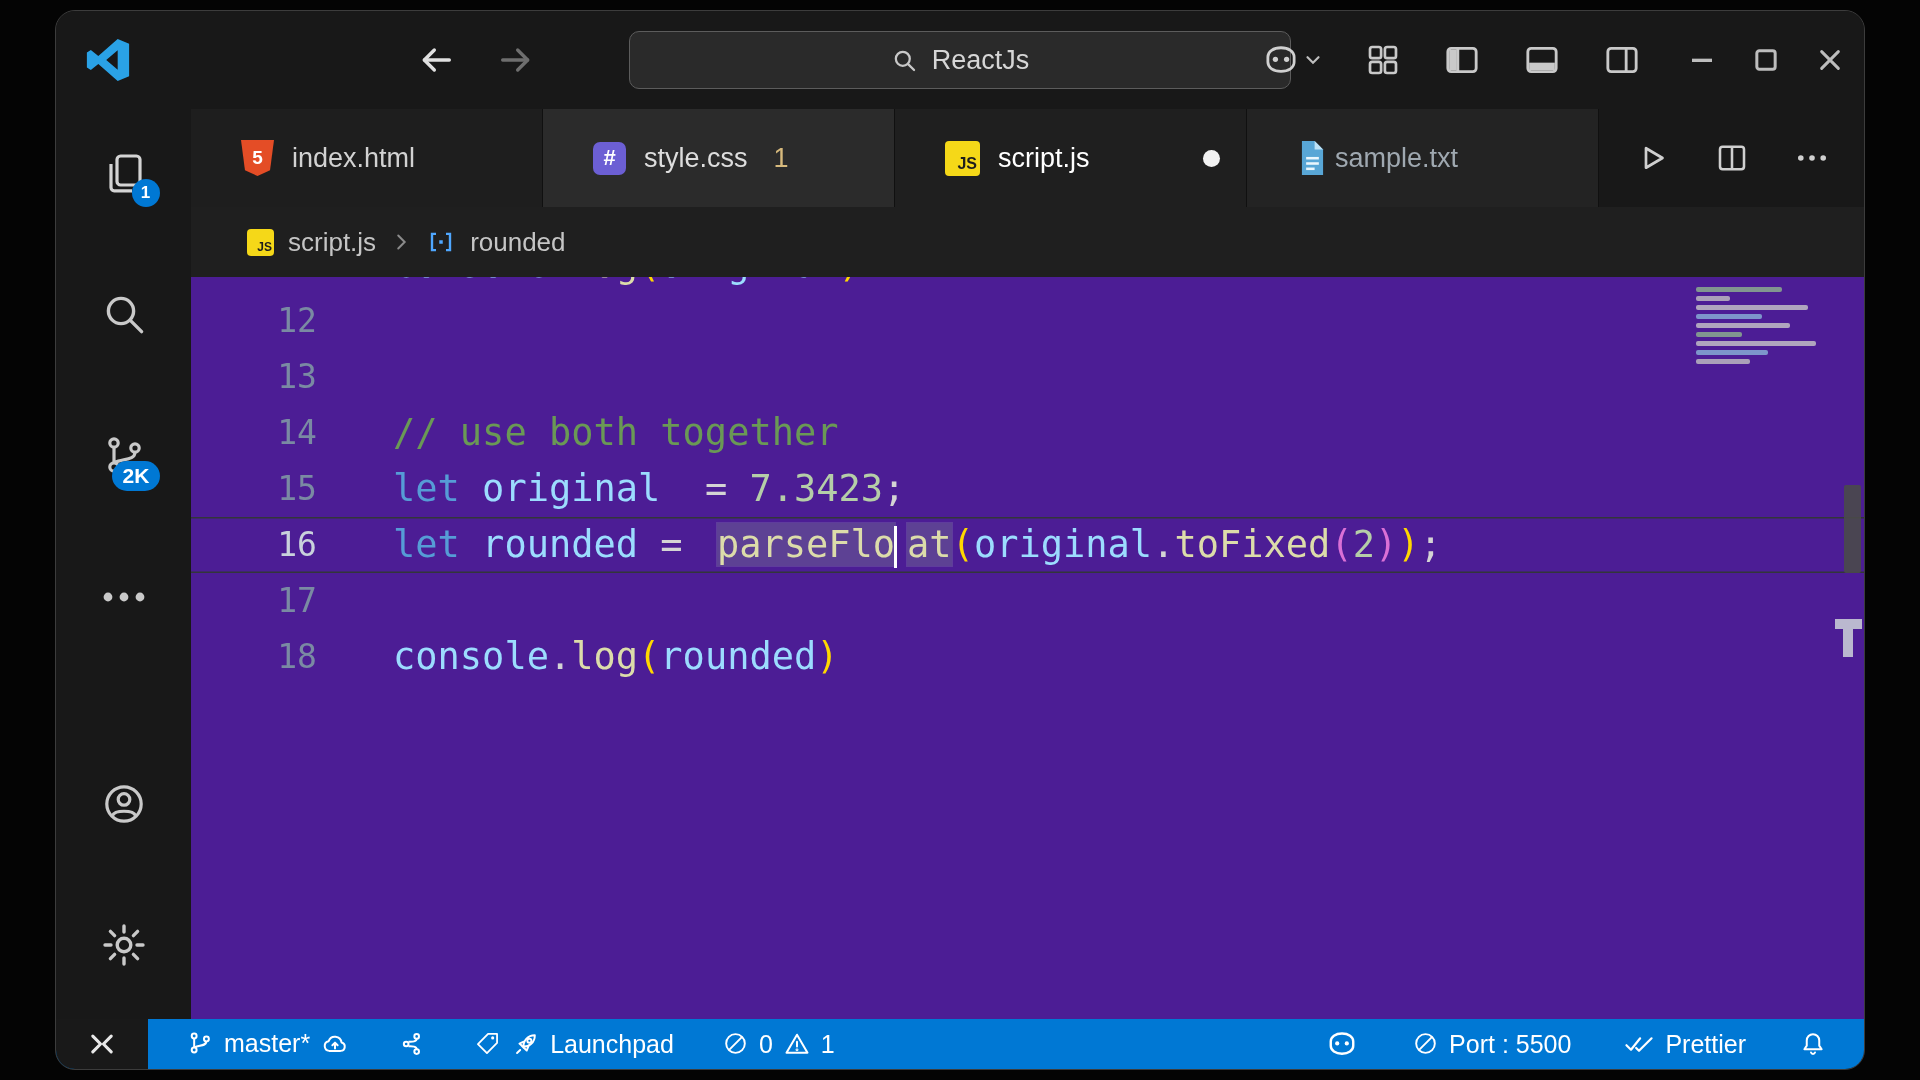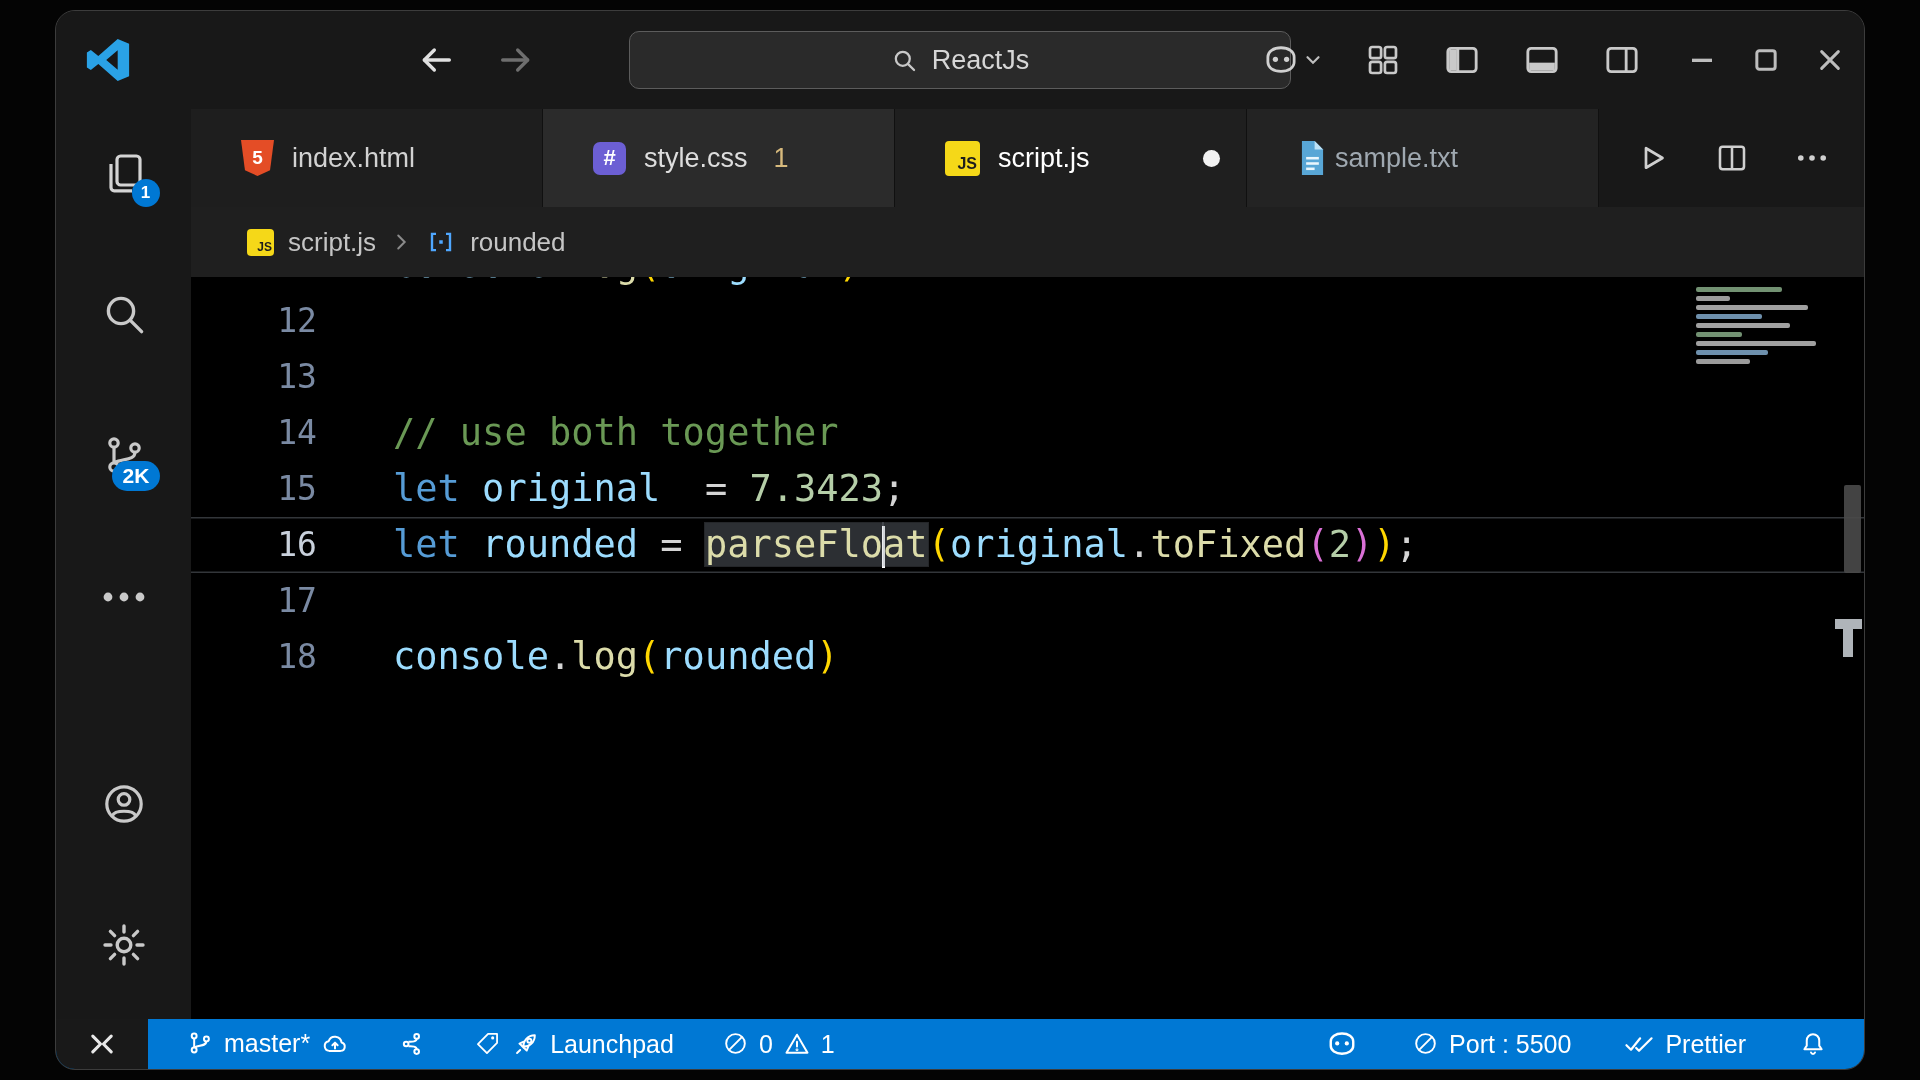--- a/index.html
+++ b/index.html
@@ -53,33 +53,33 @@
   .fi-js{ width:35px; height:35px; background:#f5d818; border-radius:4px; color:#1d1d1d; font-weight:bold;
     font-size:16px; display:flex; align-items:flex-end; justify-content:flex-end; padding:3px; flex:0 0 auto;}
   .fi-js.sm{ width:27px; height:27px; font-size:12px; padding:2px; }
   .tab-actions{ margin-left:auto; display:flex; align-items:center; gap:44px; padding-right:34px; }
 
   
   .breadcrumb{ height:70px; background:#1f1f1f; display:flex; align-items:center; gap:14px;
     padding-left:56px; color:#c5c5c5; font-size:26px; flex:0 0 auto; }
 
   
-  .editor{ flex:1; position:relative; background:#000000; overflow:hidden; }
+  .editor{ flex:1; position:relative; background:#4c1d95; overflow:hidden; }
   .code-lines{ position:absolute; left:0; right:0; top:6px; }
   .code-row{ display:flex; height:56px; line-height:56px; white-space:pre;
     font-family:"DejaVu Sans Mono","Liberation Mono",monospace; }
   .code-row.partial{ margin-top:-46px; }
   .code-row.active{ box-shadow: inset 0 1.5px 0 #33363a, inset 0 -1.5px 0 #33363a; }
   .ln{ flex:0 0 126px; text-align:right; color:#7a8aa3; font-size:33px; }
   .code-row.active .ln{ color:#c9d1dc; }
   .code-text{ padding-left:76px; font-size:37px; color:#d4d4d4; }
   .tk-kw{ color:#569cd6; } .tk-var{ color:#9cdcfe; } .tk-num{ color:#b5cea8; }
   .tk-fn{ color:#dcdcaa; } .tk-cm{ color:#6a9955; } .tk-pl{ color:#d4d4d4; }
   .tk-p1{ color:#ffd700; } .tk-p2{ color:#da70d6; }
-  .sel{ background:rgba(125,135,145,.35); box-shadow:0 0 0 1px rgba(165,175,185,.22); }
+  .sel{ background:rgba(125,135,145,.35); box-shadow:0 0 0 1px rgba(165,175,185,.22);margin-left:12px; }
   .caret{ display:inline-block; width:3px; height:42px; background:#ffffff; vertical-align:middle; margin:0 -1.5px; }
 
   .minimap{ position:absolute; top:10px; right:36px; width:132px; }
   .mm-row{ height:5px; border-radius:2px; margin-bottom:4px; opacity:.8; }
   .scrollbar{ position:absolute; top:0; right:0; width:24px; height:100%; }
   .scroll-thumb{ position:absolute; right:3px; top:208px; width:17px; height:88px; background:#4a4a4a; border-radius:2px; opacity:.9; }
   .ovr-h{ position:absolute; right:2px; top:342px; width:27px; height:10px; background:#ced3d9; opacity:.85; }
   .ovr-v{ position:absolute; right:11px; top:352px; width:10px; height:28px; background:#ced3d9; opacity:.85; }
 
   

